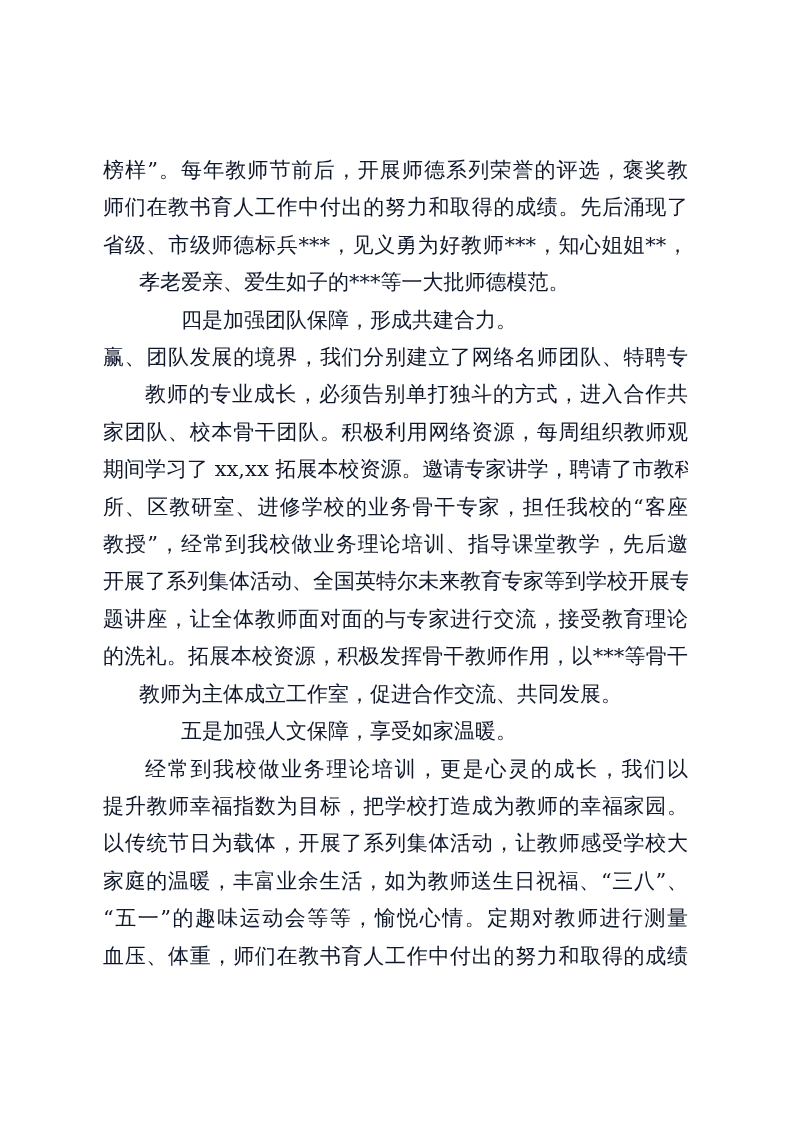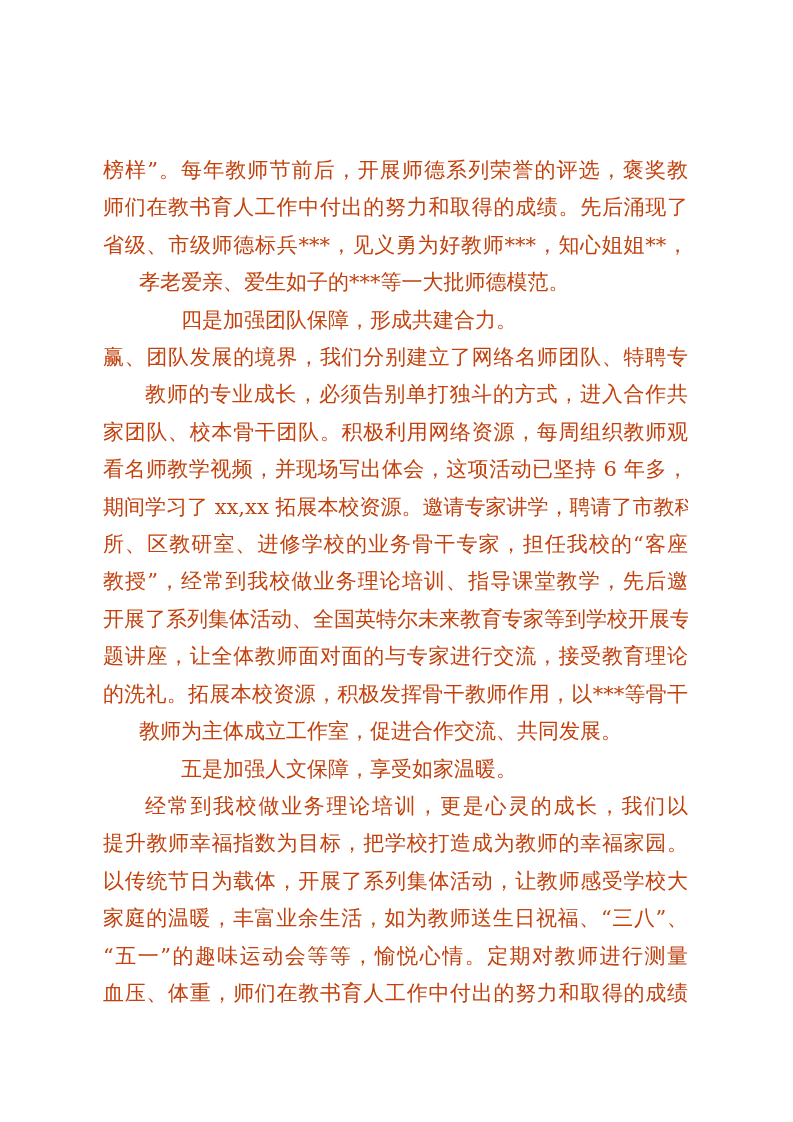--- a/index.html
+++ b/index.html
@@ -15,21 +15,21 @@
     overflow: hidden;
   }
   .text-block {
     position: absolute;
     left: 103px;
     top: 152px;
     width: 585px;
     font-family: "DejaVu Serif", "Liberation Serif", serif;
     font-size: 21px;
     line-height: 37.4px;
-    color: #c2410c;
+    color: #0f172a;
     letter-spacing: 0;
   }
   .paragraph {
     margin: 0;
     padding: 0;
   }
   .line {
     text-align: justify;
     text-align-last: justify;
     -moz-text-align-last: justify;
@@ -56,21 +56,20 @@
         <div class="line">省级、市级师德标兵***，见义勇为好教师***，知心姐姐**，</div>
         <div class="line last">孝老爱亲、爱生如子的***等一大批师德模范。</div>
       </div>
       <div class="paragraph">
         <div class="line indent last">四是加强团队保障，形成共建合力。</div>
       </div>
       <div class="paragraph">
         <div class="line">赢、团队发展的境界，我们分别建立了网络名师团队、特聘专</div>
         <div class="line indent">教师的专业成长，必须告别单打独斗的方式，进入合作共</div>
         <div class="line">家团队、校本骨干团队。积极利用网络资源，每周组织教师观</div>
-        <div class="line">看名师教学视频，并现场写出体会，这项活动已坚持 6 年多，</div>
         <div class="line">期间学习了 xx,xx 拓展本校资源。邀请专家讲学，聘请了市教科</div>
         <div class="line">所、区教研室、进修学校的业务骨干专家，担任我校的“客座</div>
         <div class="line">教授”，经常到我校做业务理论培训、指导课堂教学，先后邀</div>
         <div class="line">开展了系列集体活动、全国英特尔未来教育专家等到学校开展专</div>
         <div class="line">题讲座，让全体教师面对面的与专家进行交流，接受教育理论</div>
         <div class="line">的洗礼。拓展本校资源，积极发挥骨干教师作用，以***等骨干</div>
         <div class="line last">教师为主体成立工作室，促进合作交流、共同发展。</div>
       </div>
       <div class="paragraph">
         <div class="line indent last">五是加强人文保障，享受如家温暖。</div>

